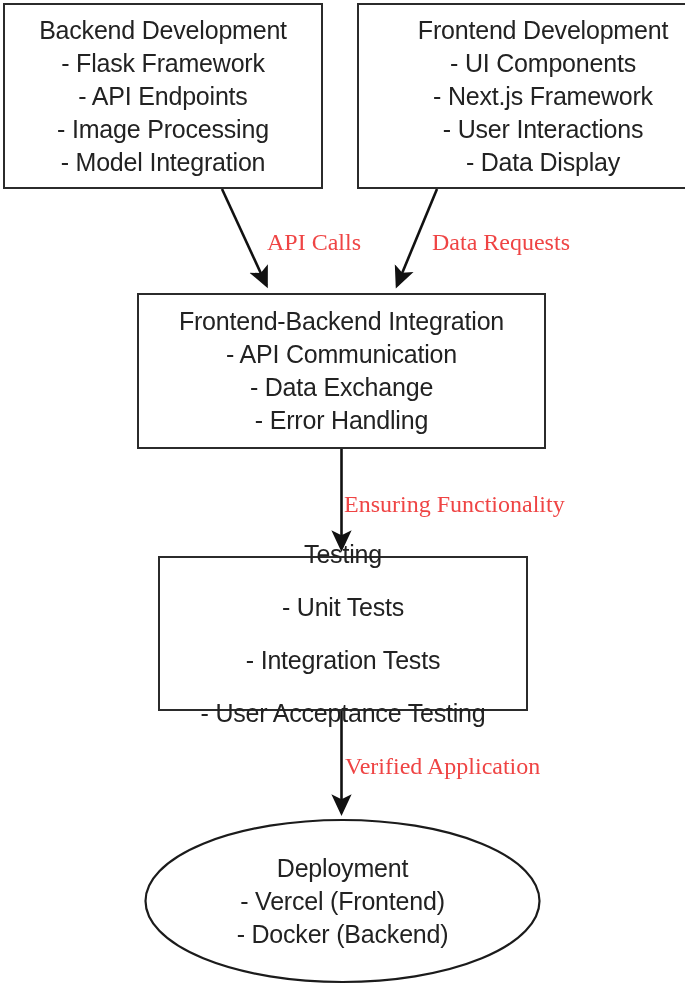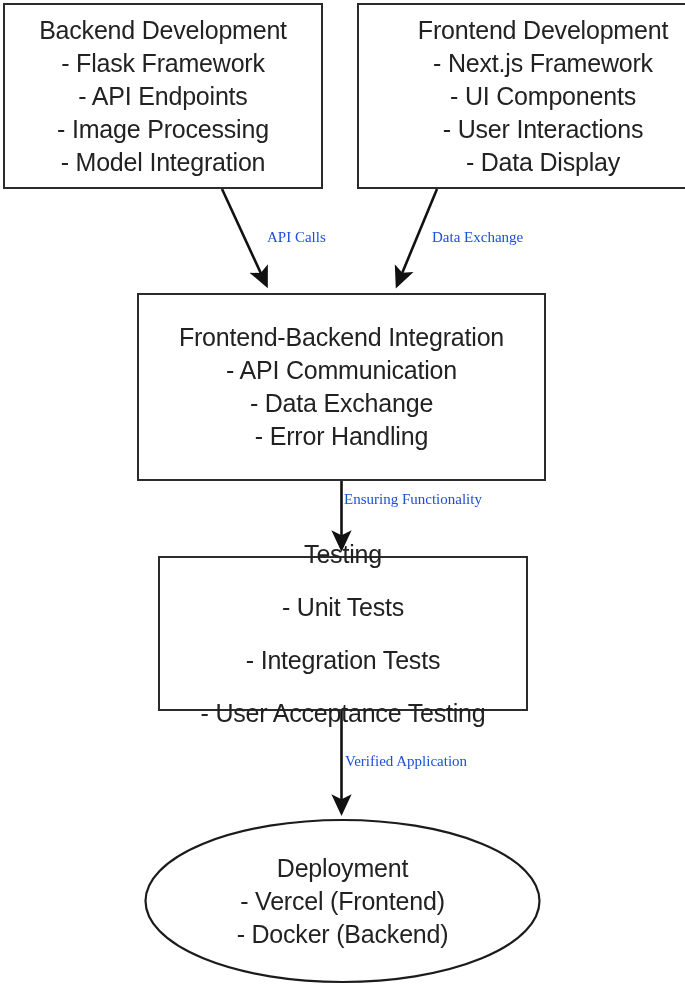--- a/index.html
+++ b/index.html
@@ -45,22 +45,22 @@
   .node-ellipse {
     border: none;
     background: transparent;
   }
   .node-line {
     display: block;
   }
   .edge-label {
     position: absolute;
     font-family: "Liberation Serif", serif;
-    font-size: 15px;
-    color: #1d4ed8;
+    font-size: 24px;
+    color: #ef4444;
     white-space: nowrap;
     line-height: 1;
   }
 </style>
 </head>
 <body>
 
 <div id="canvas">
 
   <svg id="flow-svg" viewBox="0 0 685 989" xmlns="http://www.w3.org/2000/svg">
@@ -84,27 +84,27 @@
   <div class="node node-box" style="left:3px; top:3px; width:320px; height:186px;">
     <span class="node-line">Backend Development</span>
     <span class="node-line">- Flask Framework</span>
     <span class="node-line">- API Endpoints</span>
     <span class="node-line">- Image Processing</span>
     <span class="node-line">- Model Integration</span>
   </div>
 
   <div class="node node-box" style="left:357px; top:3px; width:372px; height:186px;">
     <span class="node-line">Frontend Development</span>
+    <span class="node-line">- UI Components</span>
     <span class="node-line">- Next.js Framework</span>
-    <span class="node-line">- UI Components</span>
     <span class="node-line">- User Interactions</span>
     <span class="node-line">- Data Display</span>
   </div>
 
-  <div class="node node-box" style="left:137px; top:293px; width:409px; height:188px;">
+  <div class="node node-box" style="left:137px; top:293px; width:409px; height:156px;">
     <span class="node-line">Frontend-Backend Integration</span>
     <span class="node-line">- API Communication</span>
     <span class="node-line">- Data Exchange</span>
     <span class="node-line">- Error Handling</span>
   </div>
 
   <div class="node node-box" style="left:158px; top:556px; width:370px; height:155px;gap:20px;">
     <span class="node-line">Testing</span>
     <span class="node-line">- Unit Tests</span>
     <span class="node-line">- Integration Tests</span>
@@ -112,19 +112,19 @@
   </div>
 
   <div class="node node-ellipse" style="left:145px; top:820px; width:395px; height:162px;">
     <span class="node-line">Deployment</span>
     <span class="node-line">- Vercel (Frontend)</span>
     <span class="node-line">- Docker (Backend)</span>
   </div>
 
   <div class="edge-label" style="left:267px; top:230px;">API Calls</div>
 
-  <div class="edge-label" style="left:432px; top:230px;">Data Exchange</div>
+  <div class="edge-label" style="left:432px; top:230px;">Data Requests</div>
 
   <div class="edge-label" style="left:344px; top:492px;">Ensuring Functionality</div>
 
   <div class="edge-label" style="left:345px; top:754px;">Verified Application</div>
 
 </div>
 
 </body></html>

